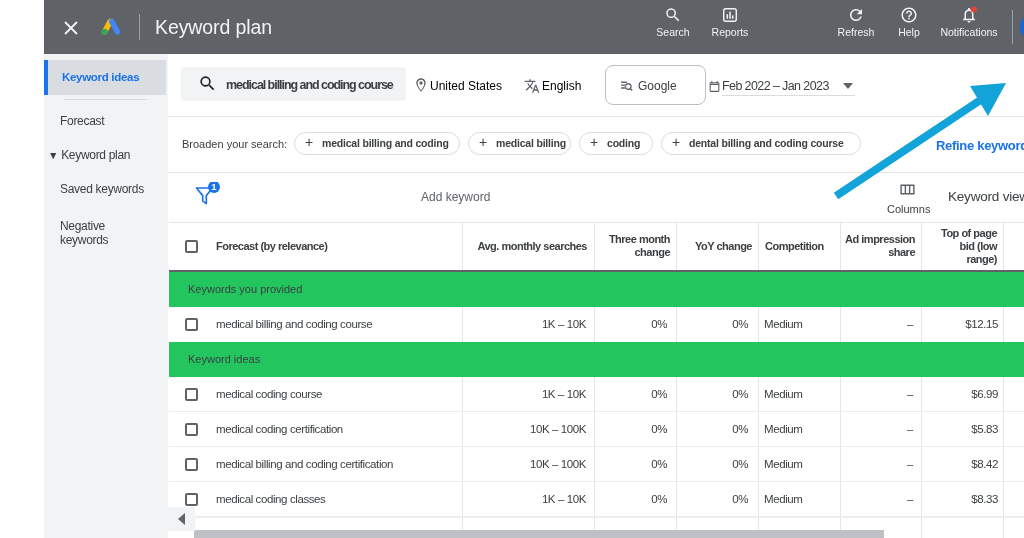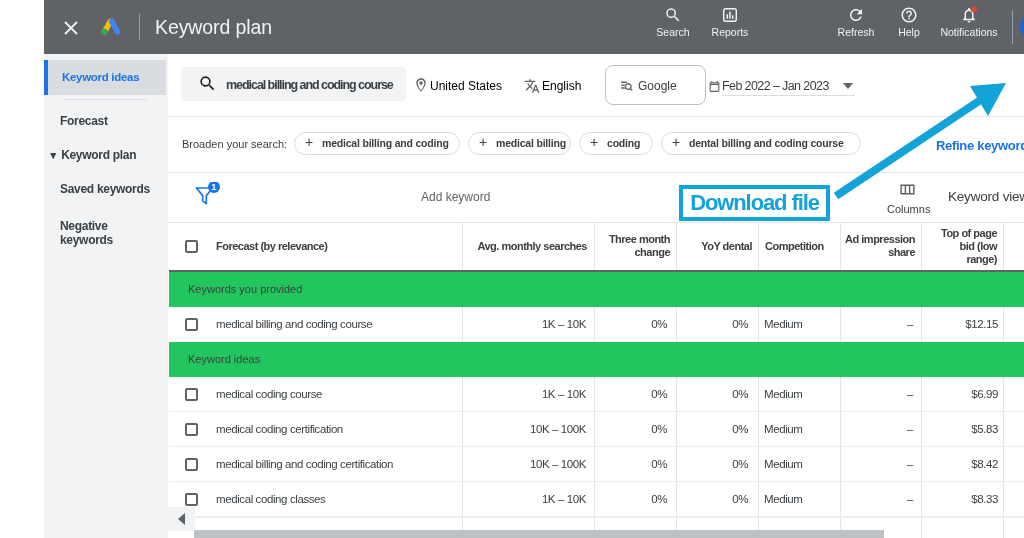--- a/index.html
+++ b/index.html
@@ -12,21 +12,21 @@
   #topbar { position:absolute; left:0; top:0; width:1024px; height:54px; background:#5f6368; }
   #topbar .title { position:absolute; left:111px; top:16px; color:#f1f3f4; font-size:19.5px; letter-spacing:-0.1px; }
   #topbar .vdiv { position:absolute; width:1px; background:#9aa0a6; }
   .navitem { position:absolute; top:6px; text-align:center; color:#f1f3f4; font-size:10.5px; line-height:11px; }
   .navitem svg { display:block; margin:0 auto 3px; }
 
   
   #sidebar { position:absolute; left:0; top:54px; width:124px; height:484px; background:#f1f3f4; }
   #sidebar .sel { position:absolute; left:0; top:6px; width:122px; height:35px; background:#d9dde2; border-left:4px solid #1a73e8; color:#1a73e8; font-weight:bold; font-size:11.5px; letter-spacing:-0.3px; line-height:35px; padding-left:14px; }
   #sidebar .hr { position:absolute; left:20px; top:45px; width:83px; height:1px; background:#dadce0; }
-  #sidebar .it { position:absolute; left:16px; color:#3c4043; font-size:12px; letter-spacing:-0.3px;font-weight:bold; }
+  #sidebar .it { position:absolute; left:16px; color:#3c4043; font-size:12px; letter-spacing:-0.3px; }
 
   
   #main { position:absolute; left:124px; top:54px; width:900px; height:484px; background:#fff; }
   .hline { position:absolute; background:#e4e6e8; height:1px; }
 
   .searchbox { position:absolute; left:13px; top:13px; width:225px; height:34px; background:#f1f3f4; border-radius:4px; }
   .searchbox .txt { position:absolute; left:45px; top:11px; font-size:12.5px; font-weight:bold; letter-spacing:-1.05px; color:#3c4043; white-space:nowrap; }
   .fieldtext { position:absolute; top:25px; font-size:12px; color:#000000; }
 
   .gbox { position:absolute; left:437px; top:11px; width:101px; height:40px; border:1px solid #bcc0c3; border-radius:8px; }
@@ -186,21 +186,21 @@
     <div class="abs" style="left:780px;top:135px;font-size:13.5px;letter-spacing:-0.2px;color:#3c4043">Keyword view</div>
     <div class="abs" style="left:866px;top:141px;width:0;height:0;border-left:4.5px solid transparent;border-right:4.5px solid transparent;border-top:5px solid #5f6368;"></div>
 
     <div id="table">
       <div class="hline" style="left:0;top:0;width:891px"></div>
 
       <div class="cb" style="left:16px;top:18px"></div>
       <div class="hcell" style="left:47px;top:18px">Forecast (by relevance)</div>
       <div class="hcell" style="left:294px;top:18px;width:124px;text-align:right">Avg. monthly searches</div>
       <div class="hcell" style="left:430px;top:11px;width:71px;text-align:right;line-height:13px">Three month change</div>
-      <div class="hcell" style="left:512px;top:18px;width:71px;text-align:right">YoY dental</div>
+      <div class="hcell" style="left:512px;top:18px;width:71px;text-align:right">YoY change</div>
       <div class="hcell" style="left:596px;top:18px">Competition</div>
       <div class="hcell" style="left:676px;top:11px;width:70px;text-align:right;line-height:13px">Ad impression share</div>
       <div class="hcell" style="left:758px;top:5px;width:70px;text-align:right;line-height:13px">Top of page bid (low range)</div>
       <div class="hcell" style="left:858px;top:5px;white-space:nowrap">Top of page</div>
       <div class="hcell" style="left:869px;top:18px;white-space:nowrap">bid (high</div>
       <div class="hcell" style="left:882px;top:31px;white-space:nowrap">range)</div>
       <div class="abs" style="left:0;top:48px;width:891px;height:2px;background:#5f6368"></div>
 
       <div class="vline" style="left:293px;top:0;height:48px"></div>
       <div class="vline" style="left:425px;top:0;height:48px"></div>
@@ -312,21 +312,20 @@
           <div class="vl" style="left:507px;height:22px"></div>
           <div class="vl" style="left:589px;height:22px"></div>
           <div class="vl" style="left:671px;height:22px"></div>
           <div class="vl" style="left:752px;height:22px"></div>
           <div class="vl" style="left:834px;height:22px"></div>
         <div class="rowline" style="top:0"></div>
       </div>
     </div>
   </div>
 
-  <div id="dlbox">Download file</div>
 
   <div id="vtrack"></div>
   <div id="vscroll"></div>
   <div id="hscroll"></div>
   <div id="leftbtn"></div>
 
   <svg class="abs" style="left:780px;top:70px;pointer-events:none" width="200" height="140" viewBox="0 0 200 140">
     <line x1="12" y1="126" x2="158" y2="29" stroke="#12a3d8" stroke-width="8"></line>
     <polygon points="182,13 146,16 164,46" fill="#12a3d8"></polygon>
   </svg>

